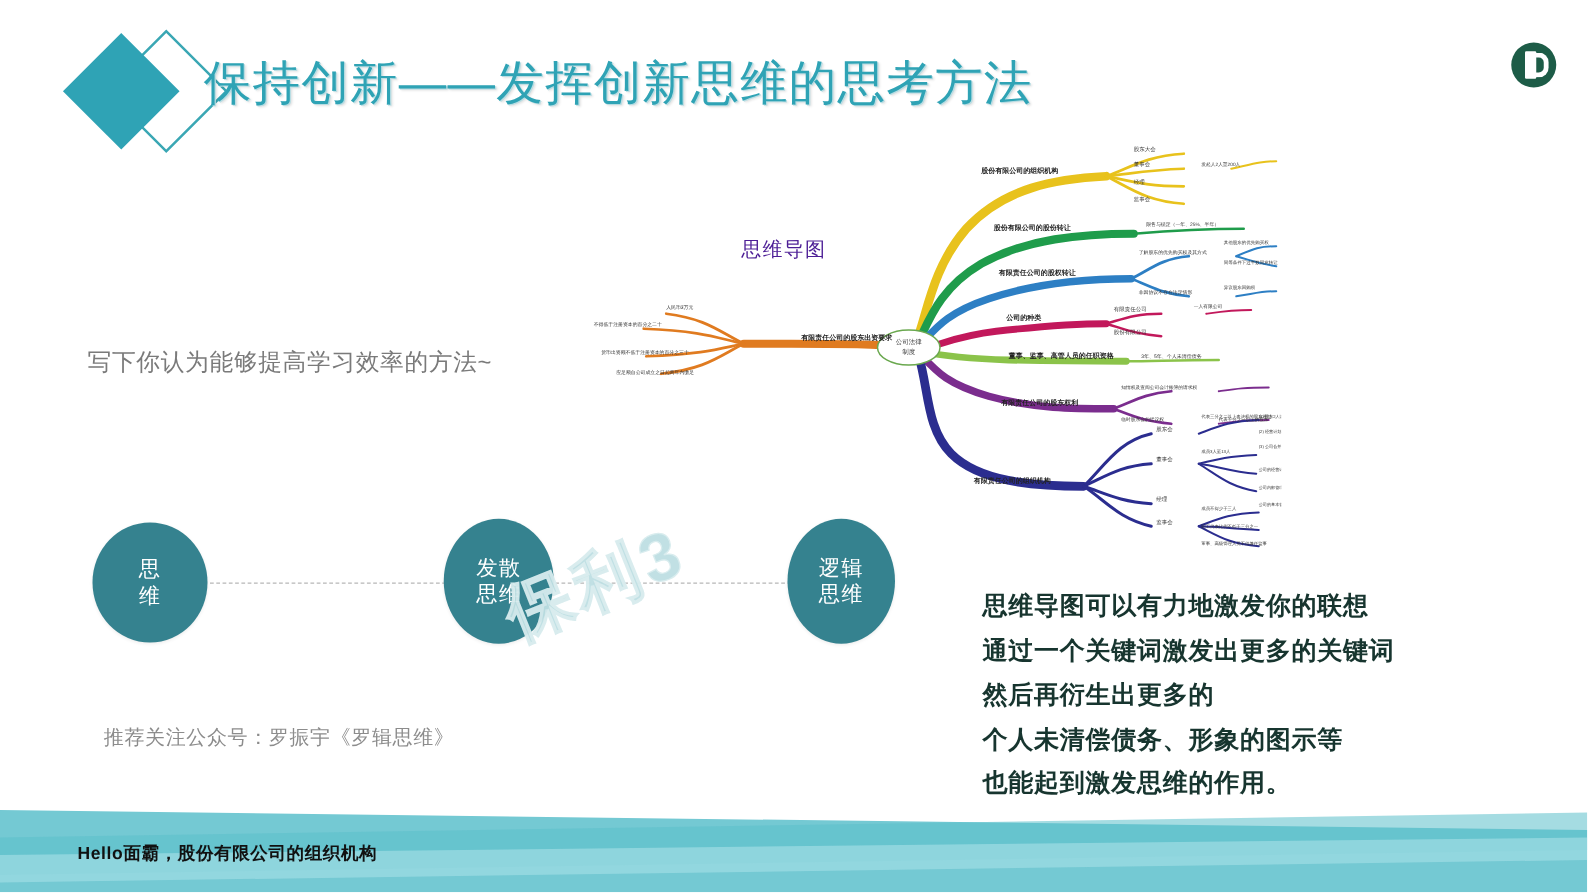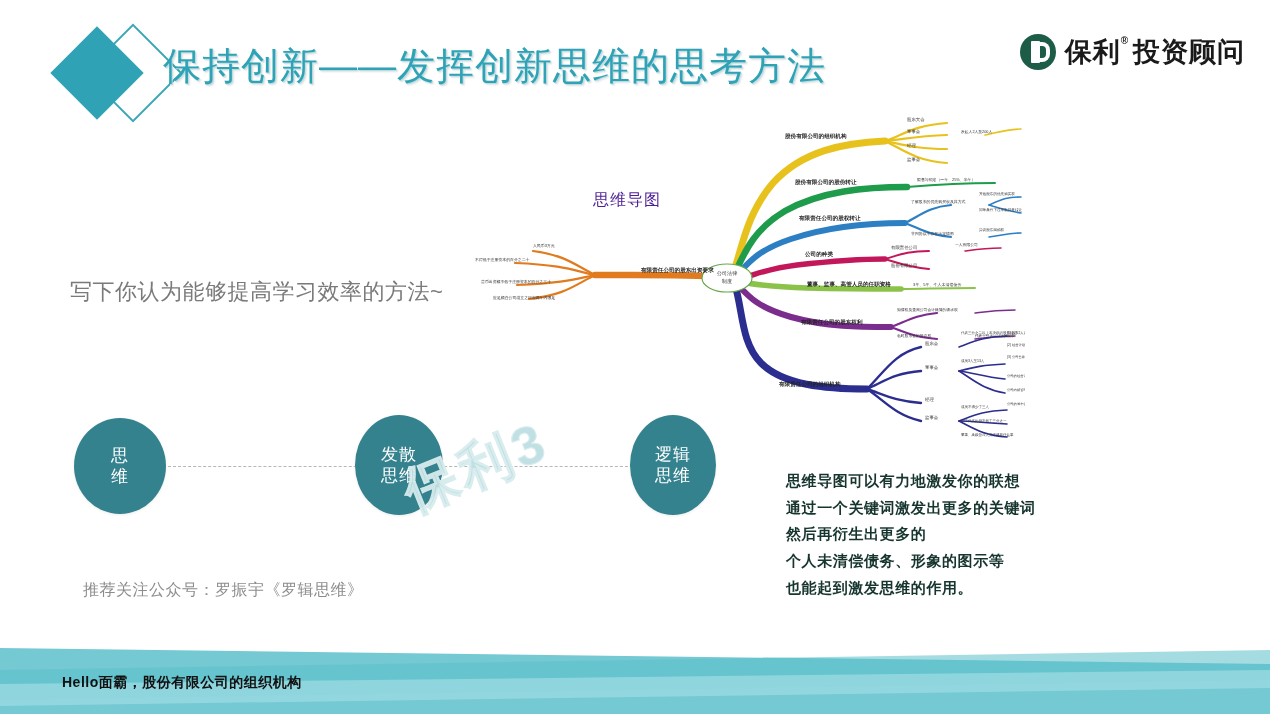--- a/index.html
+++ b/index.html
@@ -40,21 +40,21 @@
     border:4px solid #fff;border-radius:0 8px 8px 0;border-left:none;
   }
   .logo-text{display:flex;align-items:flex-start;font-weight:bold;color:#1a1a1a;}
   .logo-cn1{font-size:27px;letter-spacing:1px;}
   .logo-reg{font-size:10px;line-height:1;margin-top:2px;}
   .logo-cn2{font-size:27px;letter-spacing:1px;margin-left:5px;}
 
   
   .prompt-text{
     position:absolute;left:70px;top:277px;
-    font-size:22px;color:#7a7a7a;letter-spacing:.5px;white-space:nowrap;
+    font-size:19px;color:#7a7a7a;letter-spacing:.5px;white-space:nowrap;
   }
   .recommend-text{
     position:absolute;left:83px;top:580px;
     font-size:16px;color:#8c8c8c;letter-spacing:.5px;white-space:nowrap;
   }
   .connector{
     position:absolute;left:168px;top:466px;width:470px;height:0;
     border-top:1px dashed #b7b7b7;
   }
   .bubble{
@@ -82,21 +82,21 @@
   .mm-label{
     position:absolute;left:593px;top:190px;
     font-size:16px;font-weight:normal;color:#4c1d95;letter-spacing:1px;
   }
   .mindmap{position:absolute;left:455px;top:105px;width:570px;height:335px;}
   .mm-svg{width:100%;height:100%;display:block;}
 
   
   .note{
     position:absolute;left:786px;top:468px;
-    font-size:15px;font-weight:bold;color:#17352f;
+    font-size:20px;font-weight:bold;color:#17352f;
     line-height:1.78;letter-spacing:.6px;white-space:nowrap;
   }
 
   
   .banner{position:absolute;left:0;bottom:0;width:1270px;height:74px;overflow:hidden;}
   .banner-svg{position:absolute;inset:0;width:100%;height:100%;}
   .banner-text{
     position:absolute;left:62px;bottom:22px;
     font-size:14px;font-weight:bold;color:#111;letter-spacing:.5px;white-space:nowrap;
   }
@@ -114,25 +114,20 @@
 
   <div class="diamond-group">
     <div class="dia dia-outline"></div>
     <div class="dia dia-fill"></div>
   </div>
 
   <div class="slide-title">保持创新——发挥创新思维的思考方法</div>
 
   <div class="logo">
     <span class="logo-mark"></span>
-    <span class="logo-text">
-      <span class="logo-cn1">保利</span>
-      <span class="logo-reg">®</span>
-      <span class="logo-cn2">投资顾问</span>
-    </span>
   </div>
 
   <div class="prompt-text">写下你认为能够提高学习效率的方法~</div>
   <div class="recommend-text">推荐关注公众号：罗振宇《罗辑思维》</div>
 
   <div class="connector"></div>
 
   <div class="bubble b1">
     <span>思</span>
     <span>维</span>

